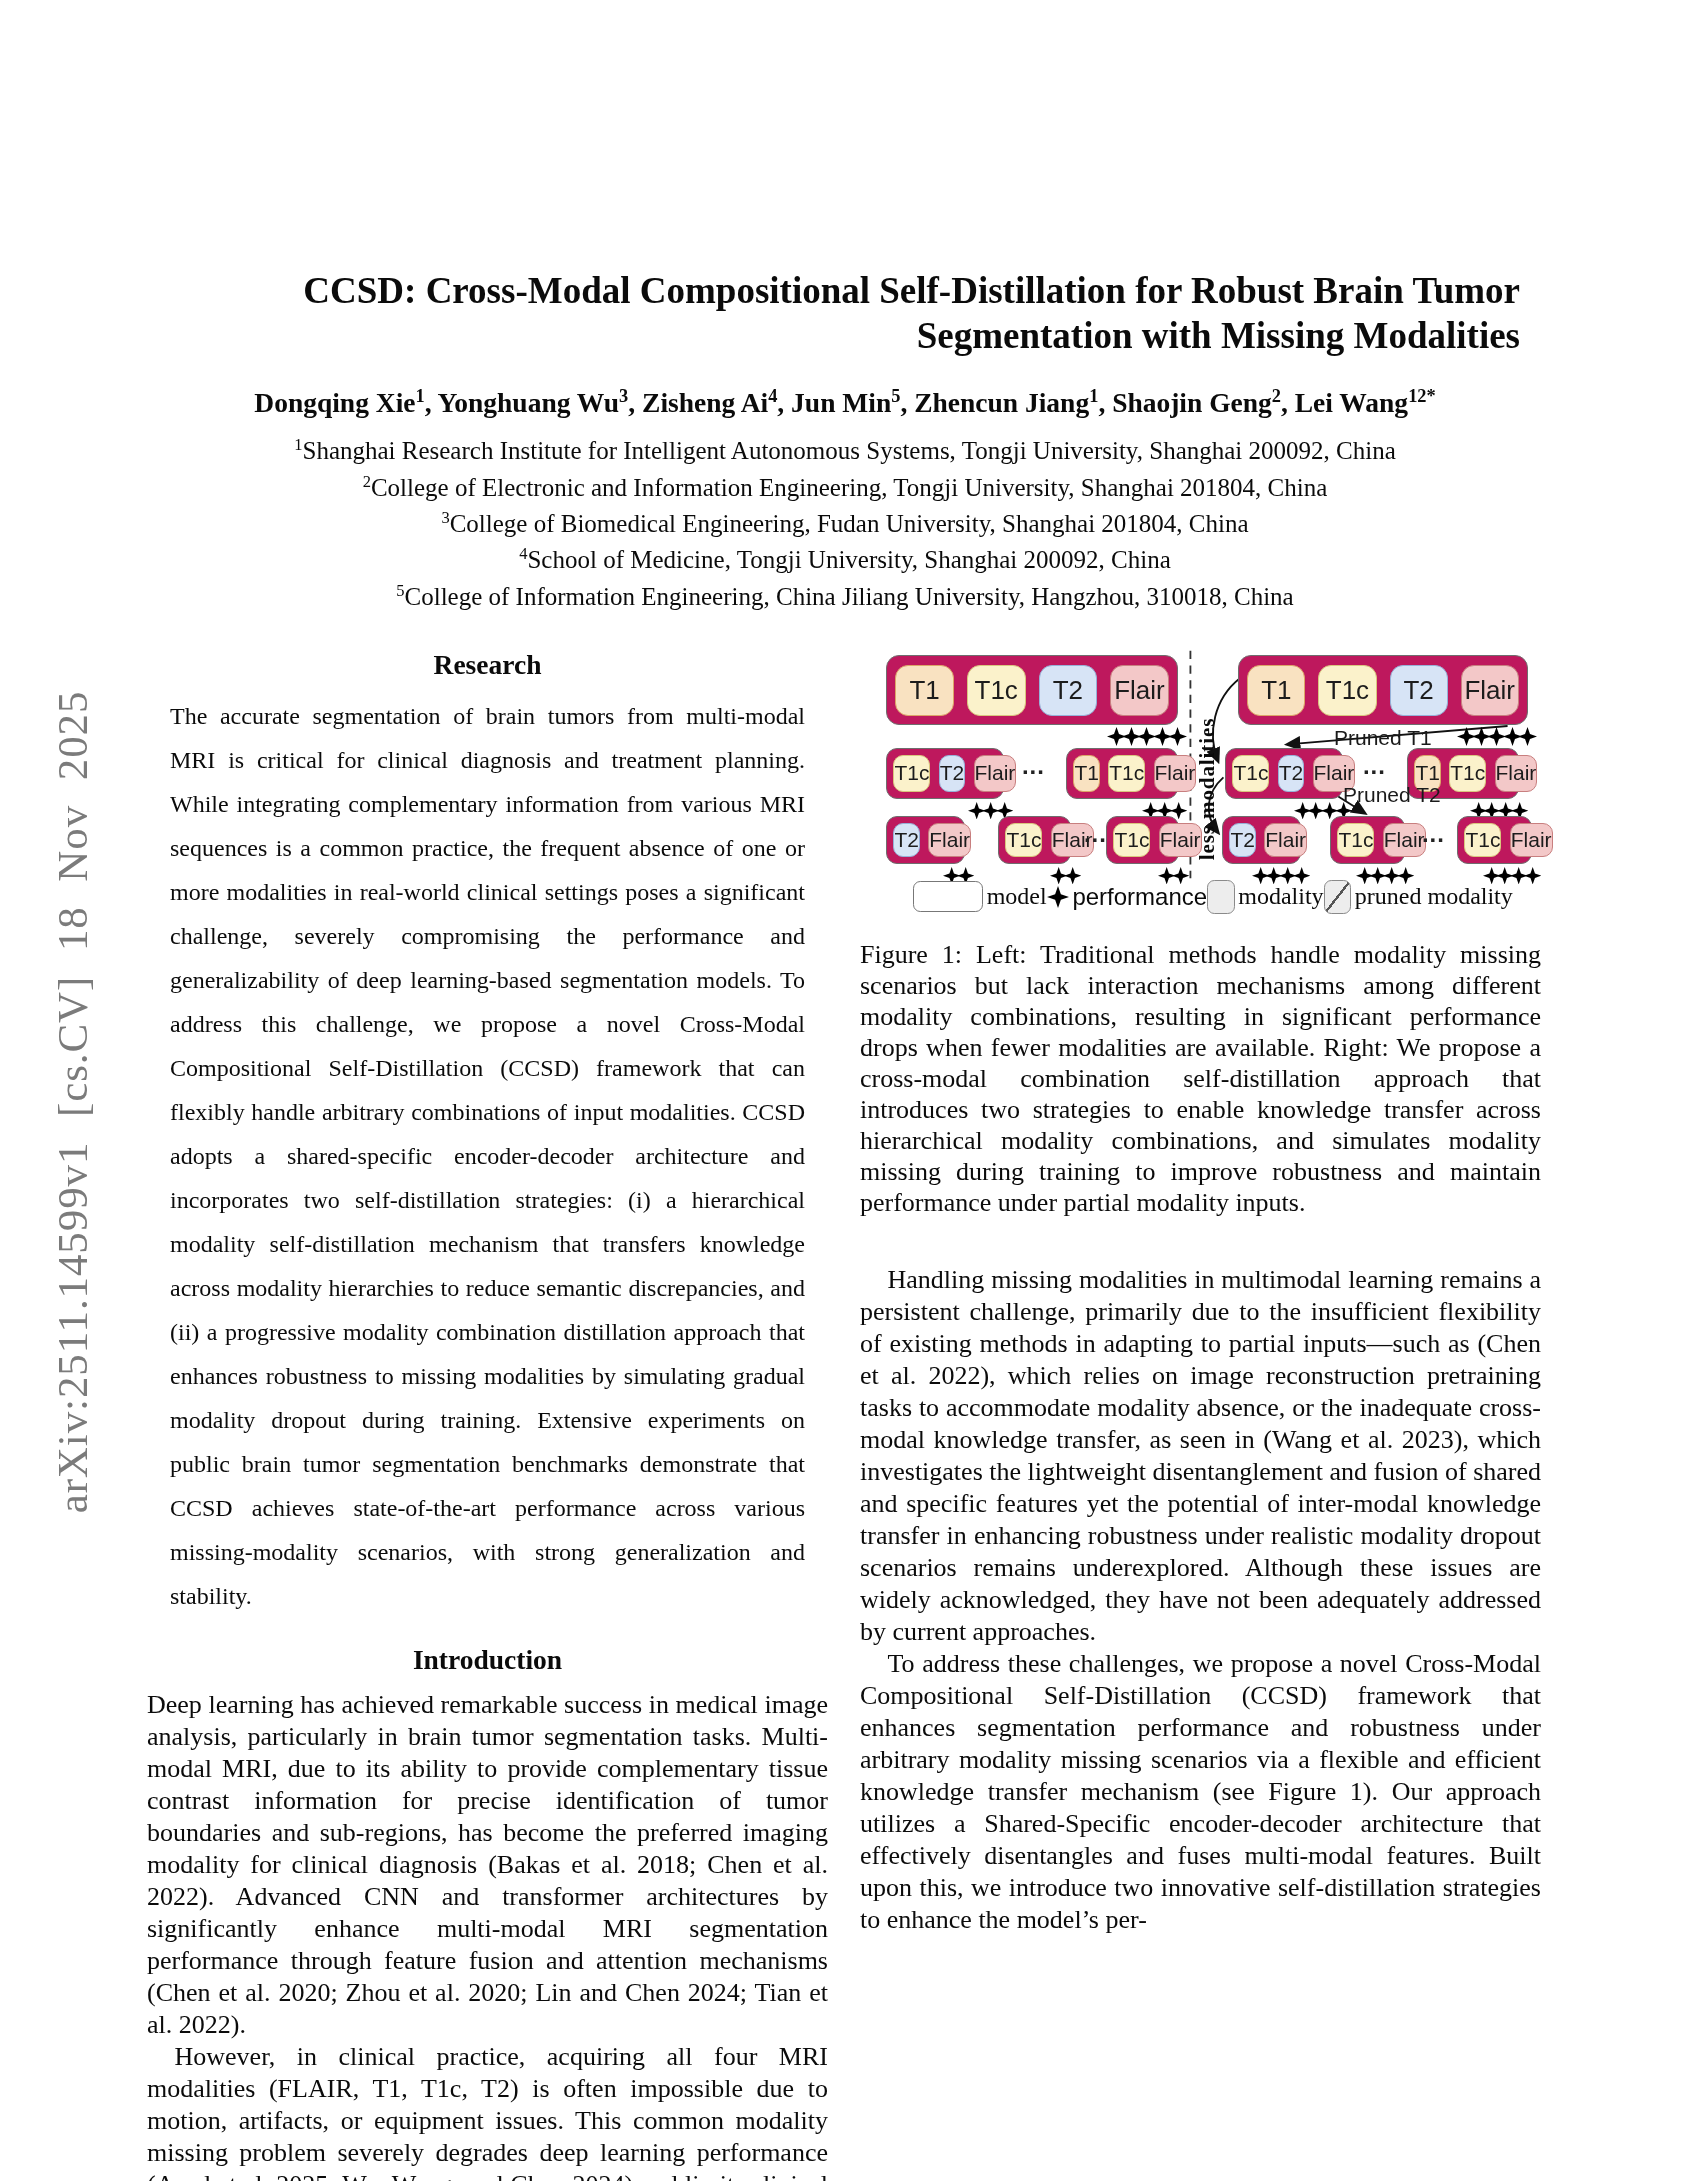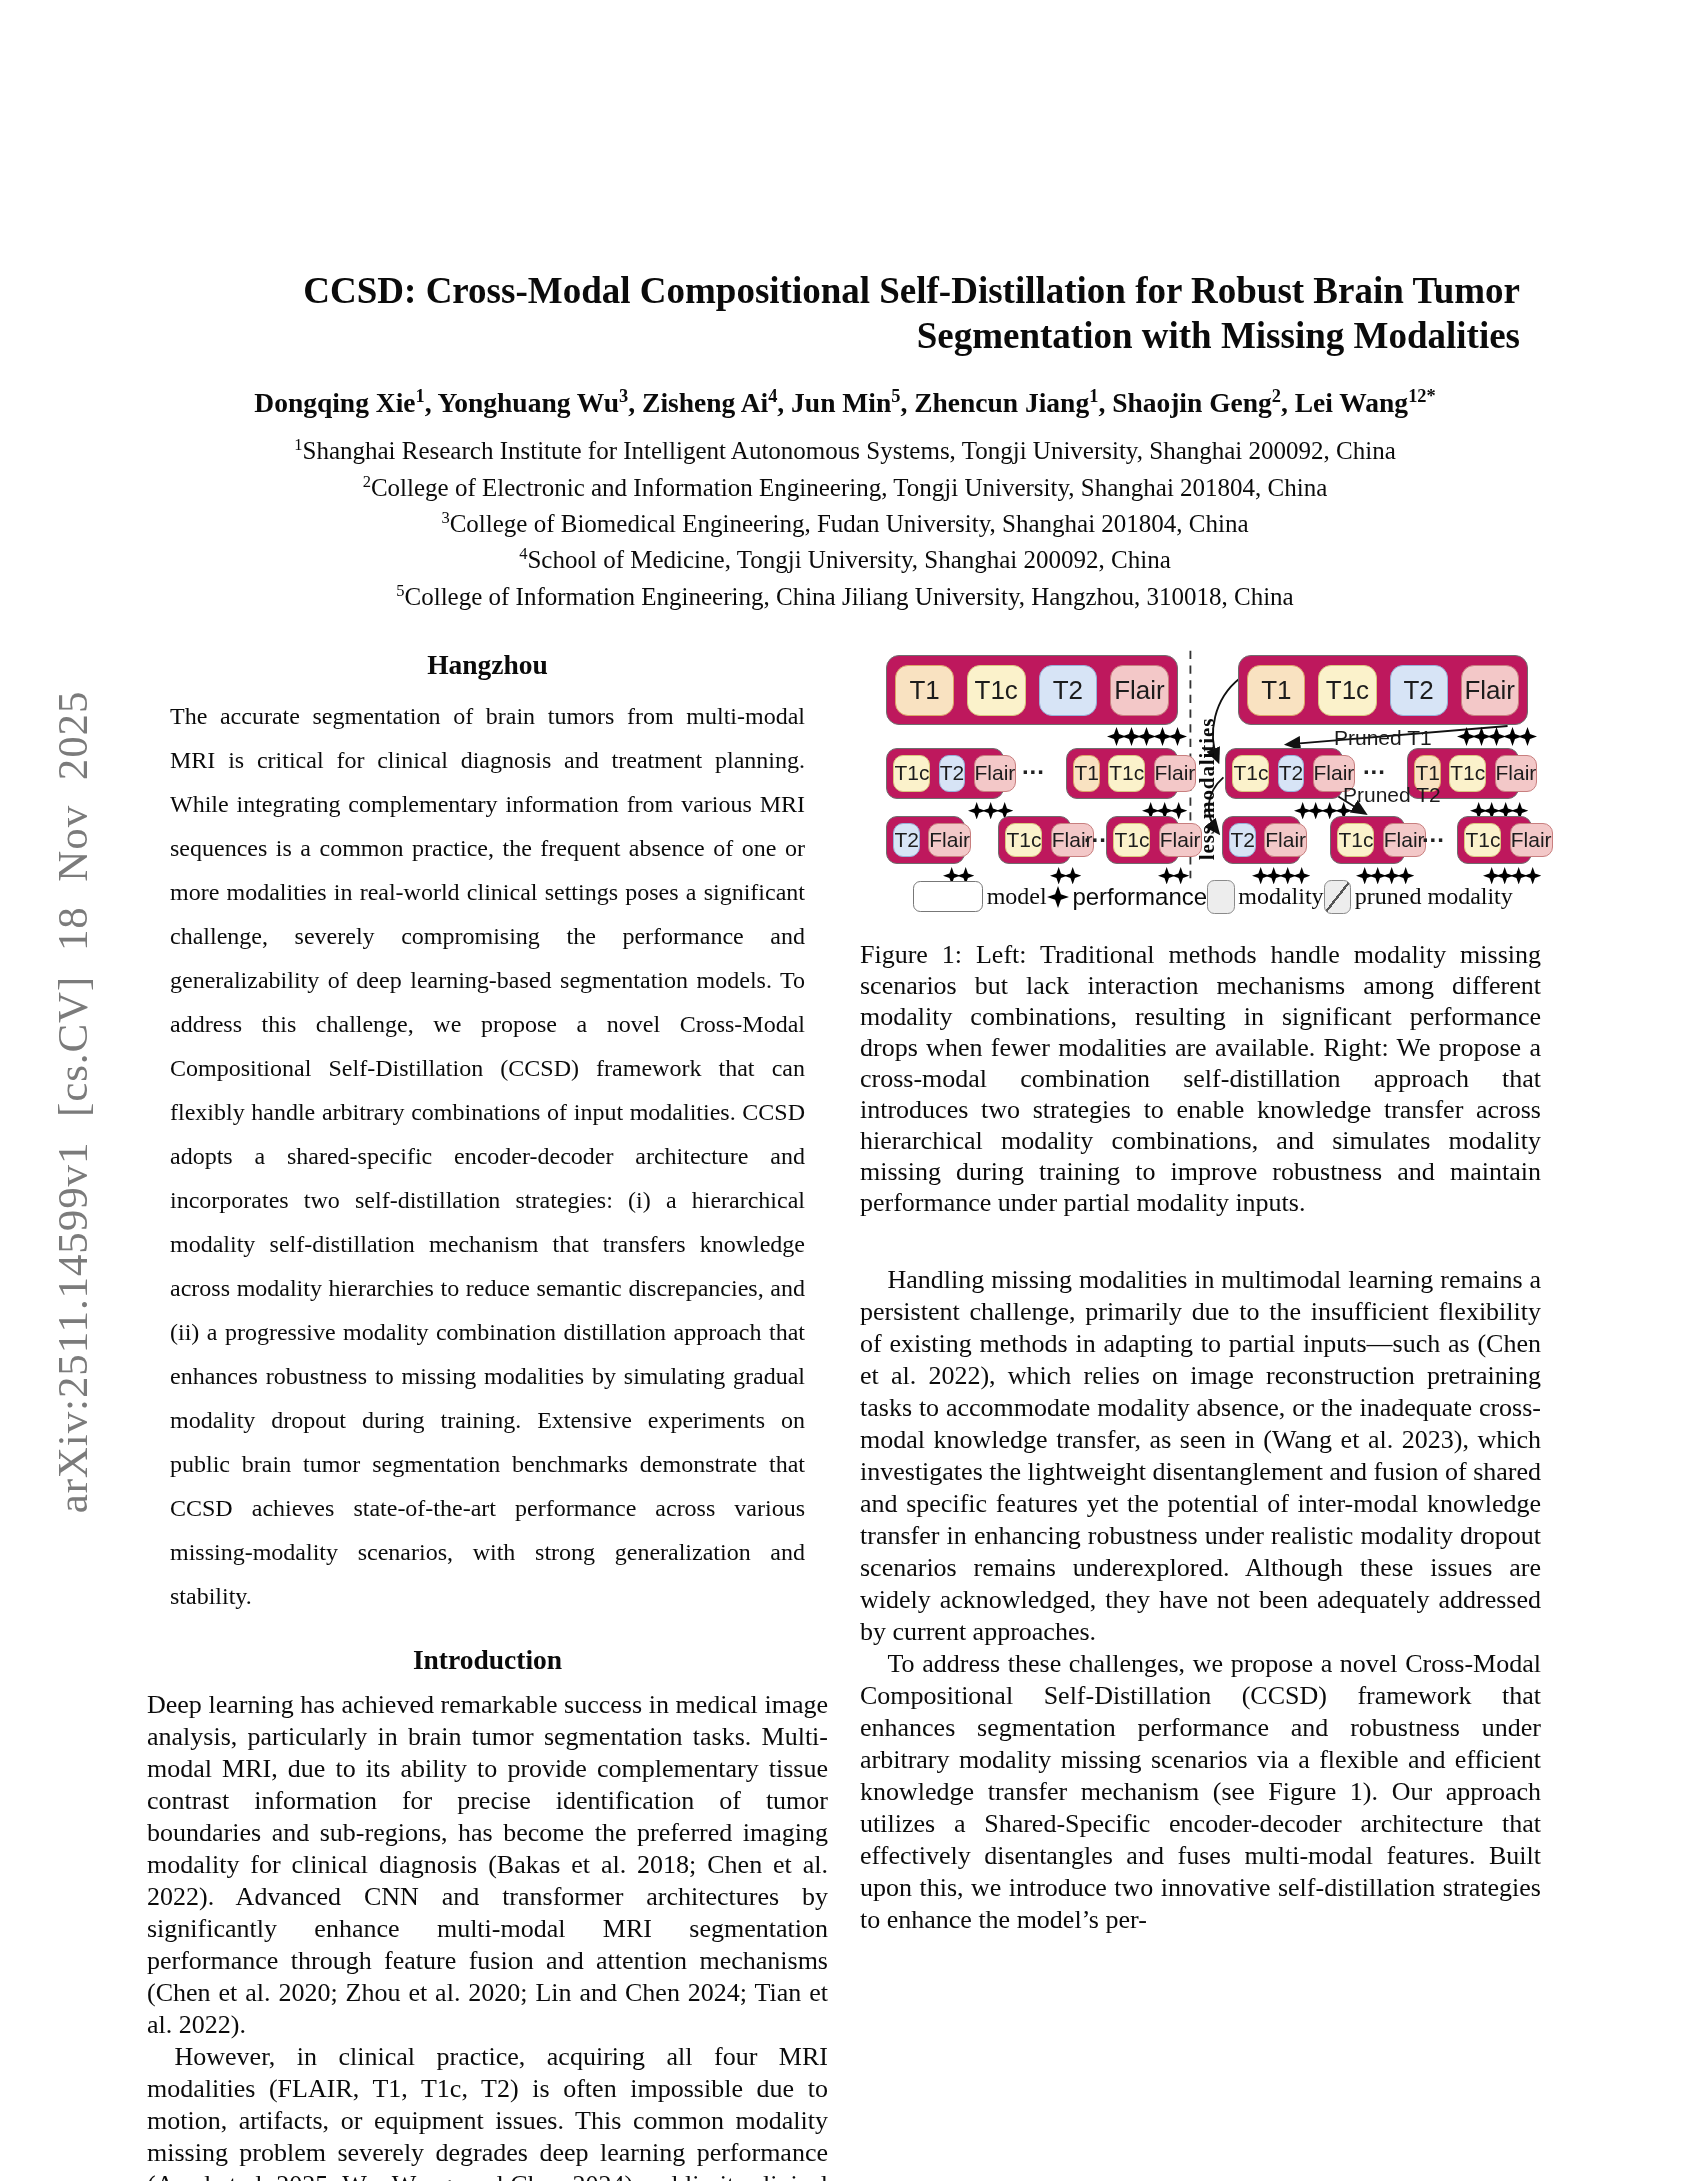--- a/index.html
+++ b/index.html
@@ -130,21 +130,21 @@
       <div class="aff"><sup>1</sup>Shanghai Research Institute for Intelligent Autonomous Systems, Tongji University, Shanghai 200092, China</div>
       <div class="aff"><sup>2</sup>College of Electronic and Information Engineering, Tongji University, Shanghai 201804, China</div>
       <div class="aff"><sup>3</sup>College of Biomedical Engineering, Fudan University, Shanghai 201804, China</div>
       <div class="aff"><sup>4</sup>School of Medicine, Tongji University, Shanghai 200092, China</div>
       <div class="aff"><sup>5</sup>College of Information Engineering, China Jiliang University, Hangzhou, 310018, China</div>
     </div>
 
   <div class="cols">
 
     <div class="col col-left">
-      <h2 class="sect">Hangzhou</h2>
+      <h2 class="sect">Research</h2>
       <p class="justify abstract-body">The accurate segmentation of brain tumors from multi-modal MRI is critical for clinical diagnosis and treatment planning. While integrating complementary information from various MRI sequences is a common practice, the frequent absence of one or more modalities in real-world clinical settings poses a significant challenge, severely compromising the performance and generalizability of deep learning-based segmentation models. To address this challenge, we propose a novel Cross-Modal Compositional Self-Distillation (CCSD) framework that can flexibly handle arbitrary combinations of input modalities. CCSD adopts a shared-specific encoder-decoder architecture and incorporates two self-distillation strategies: (i) a hierarchical modality self-distillation mechanism that transfers knowledge across modality hierarchies to reduce semantic discrepancies, and (ii) a progressive modality combination distillation approach that enhances robustness to missing modalities by simulating gradual modality dropout during training. Extensive experiments on public brain tumor segmentation benchmarks demonstrate that CCSD achieves state-of-the-art performance across various missing-modality scenarios, with strong generalization and stability.</p>
 
       <h2 class="sect intro-head">Introduction</h2>
       <p class="justify bodytext">Deep learning has achieved remarkable success in medical image analysis, particularly in brain tumor segmentation tasks. Multi-modal MRI, due to its ability to provide complementary tissue contrast information for precise identification of tumor boundaries and sub-regions, has become the preferred imaging modality for clinical diagnosis (Bakas et al. 2018; Chen et al. 2022). Advanced CNN and transformer architectures by significantly enhance multi-modal MRI segmentation performance through feature fusion and attention mechanisms (Chen et al. 2020; Zhou et al. 2020; Lin and Chen 2024; Tian et al. 2022).</p>
       <p class="justify bodytext indent">However, in clinical practice, acquiring all four MRI modalities (FLAIR, T1, T1c, T2) is often impossible due to motion, artifacts, or equipment issues. This common modality missing problem severely degrades deep learning performance (Azad et al. 2025; Wu, Wang, and Chen 2024) and limits clinical reliability, as current fusion methods assume full modality availability during training and inference.</p>
 
       <div class="footnote">
         <div class="footnote-rule"></div>
         <div class="footnote-text"><sup>*</sup><span>E-mail: wanglei@tongji.edu.cn</span></div>
       </div>

